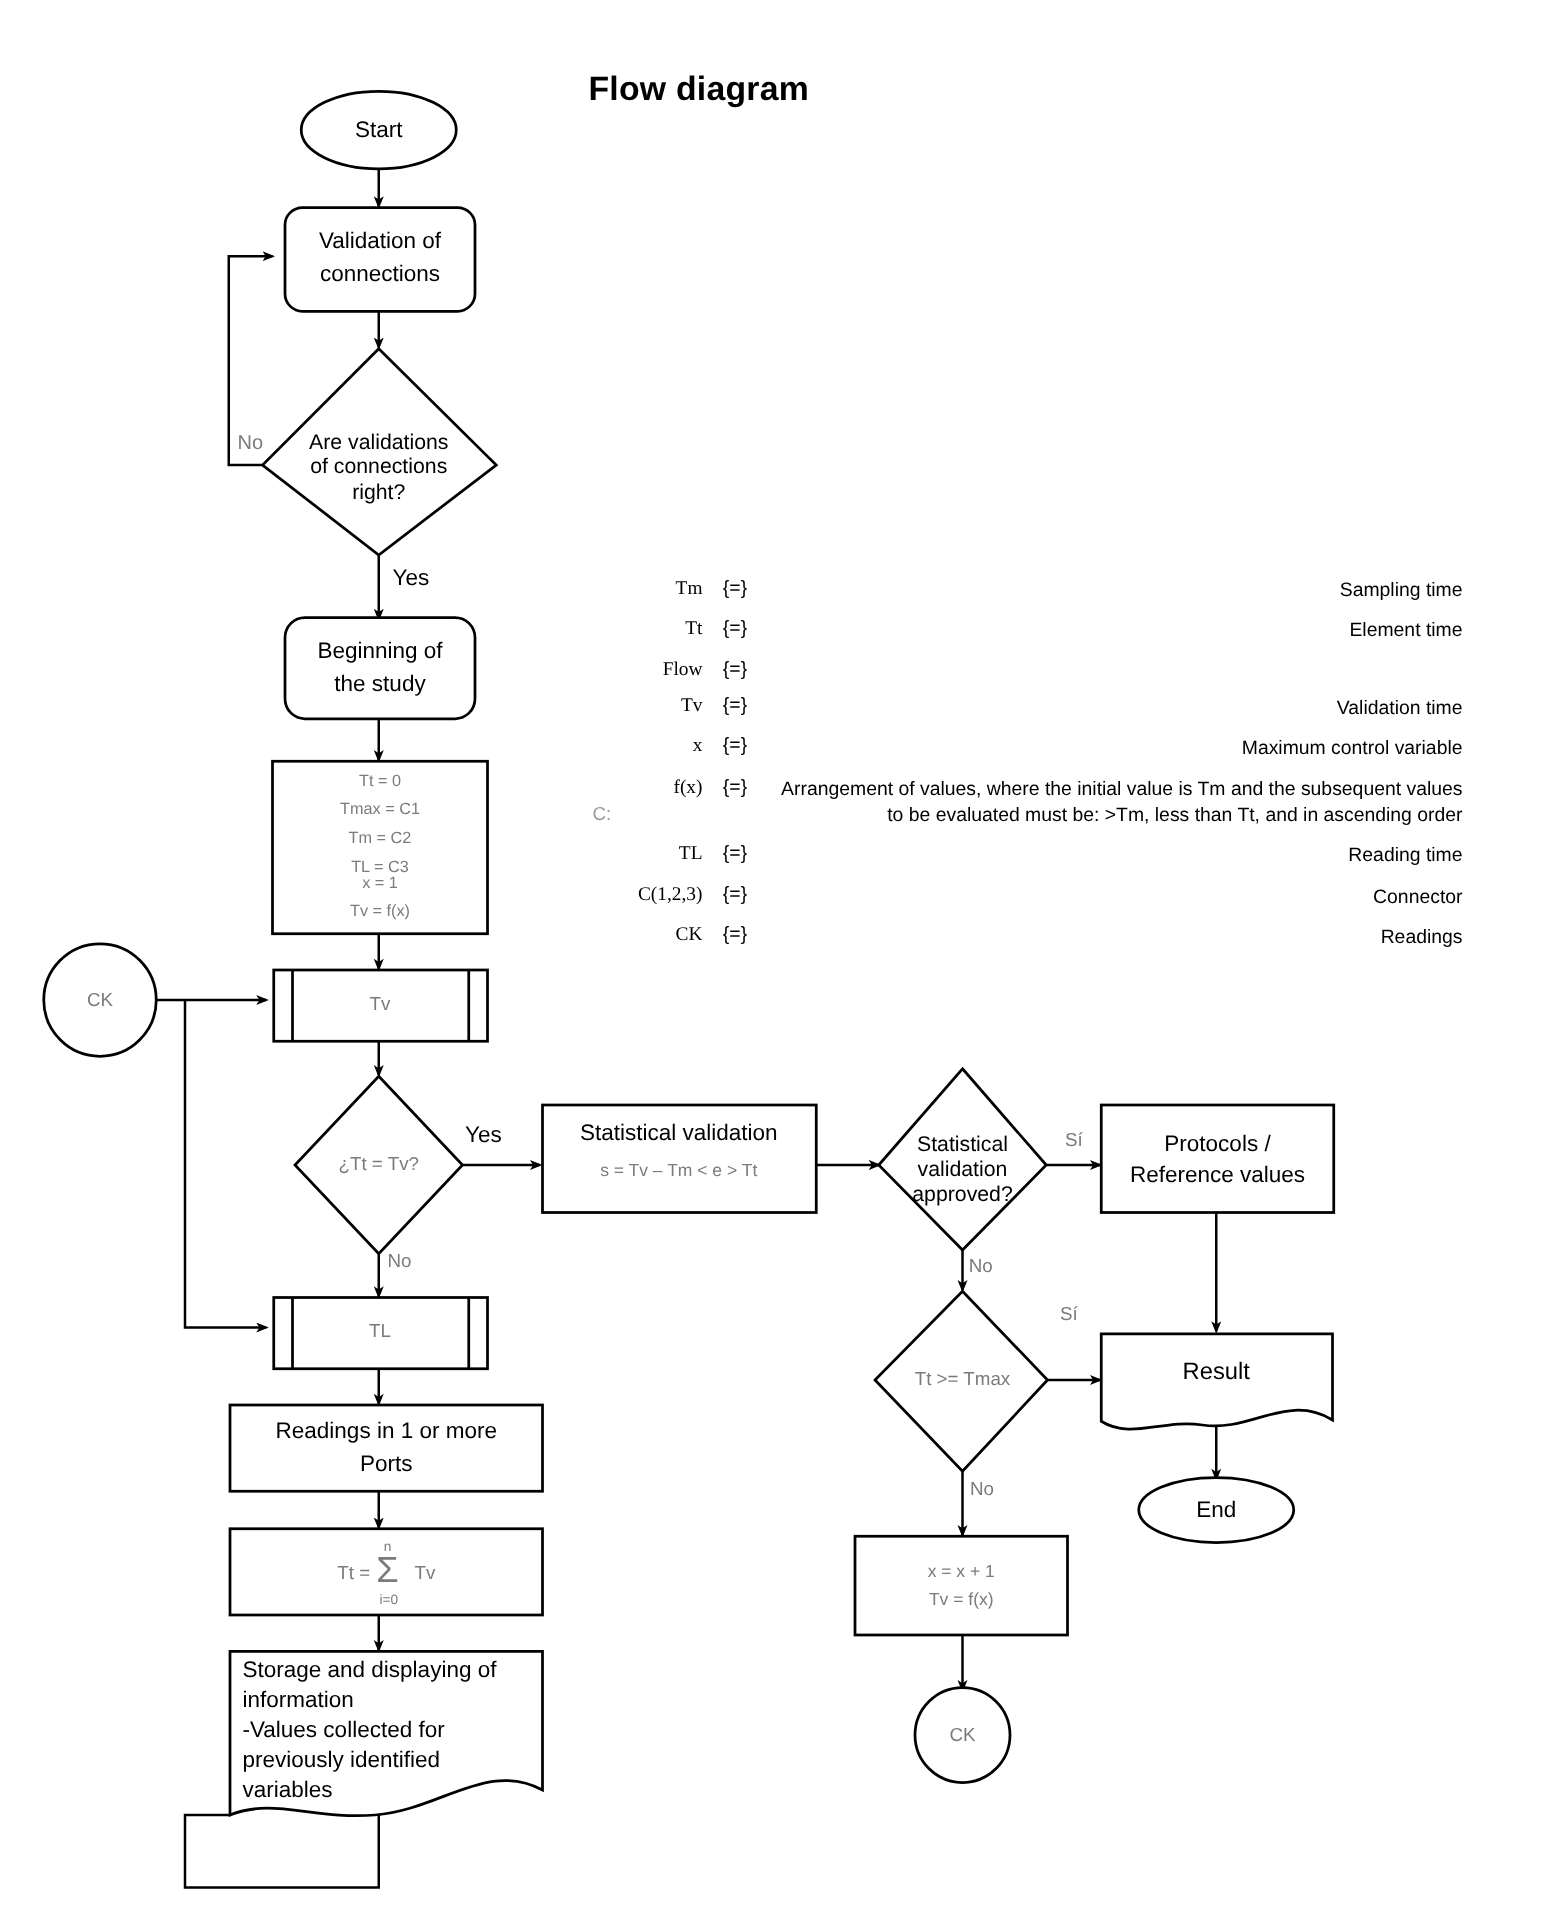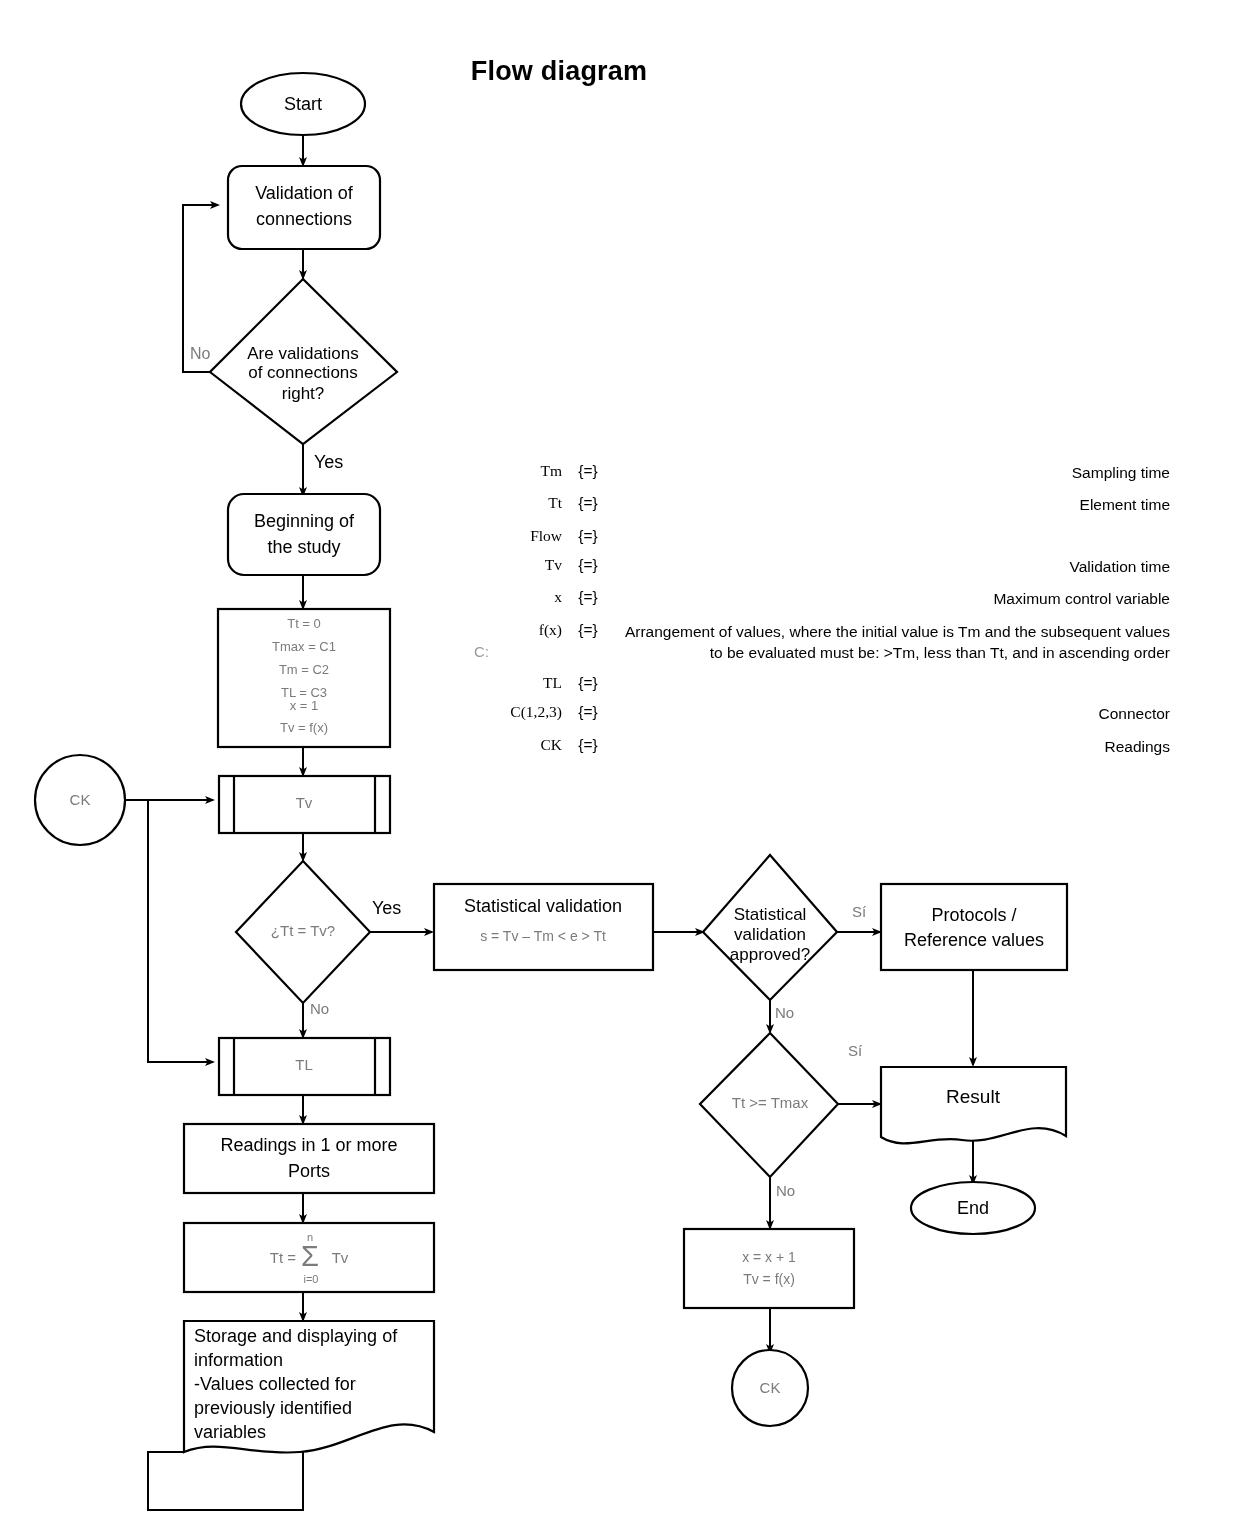--- a/index.html
+++ b/index.html
@@ -310,20 +310,21 @@
       <span class="legend-desc">Maximum control variable</span>
     </div>
     <div class="legend-row">
       <span class="legend-sym">f(x)</span>
       <span class="legend-eq">{=}</span>
       <span class="legend-desc">Arrangement of values, where the initial value is Tm and the subsequent values to be evaluated must be: &gt;Tm, less than Tt, and in ascending order</span>
     </div>
     <div class="legend-row">
       <span class="legend-sym">TL</span>
       <span class="legend-eq">{=}</span>
+      <span class="legend-desc">Reading time</span>
     </div>
     <div class="legend-row">
       <span class="legend-sym">C(1,2,3)</span>
       <span class="legend-eq">{=}</span>
       <span class="legend-desc">Connector</span>
     </div>
     <div class="legend-row">
       <span class="legend-sym">CK</span>
       <span class="legend-eq">{=}</span>
       <span class="legend-desc">Readings</span>

